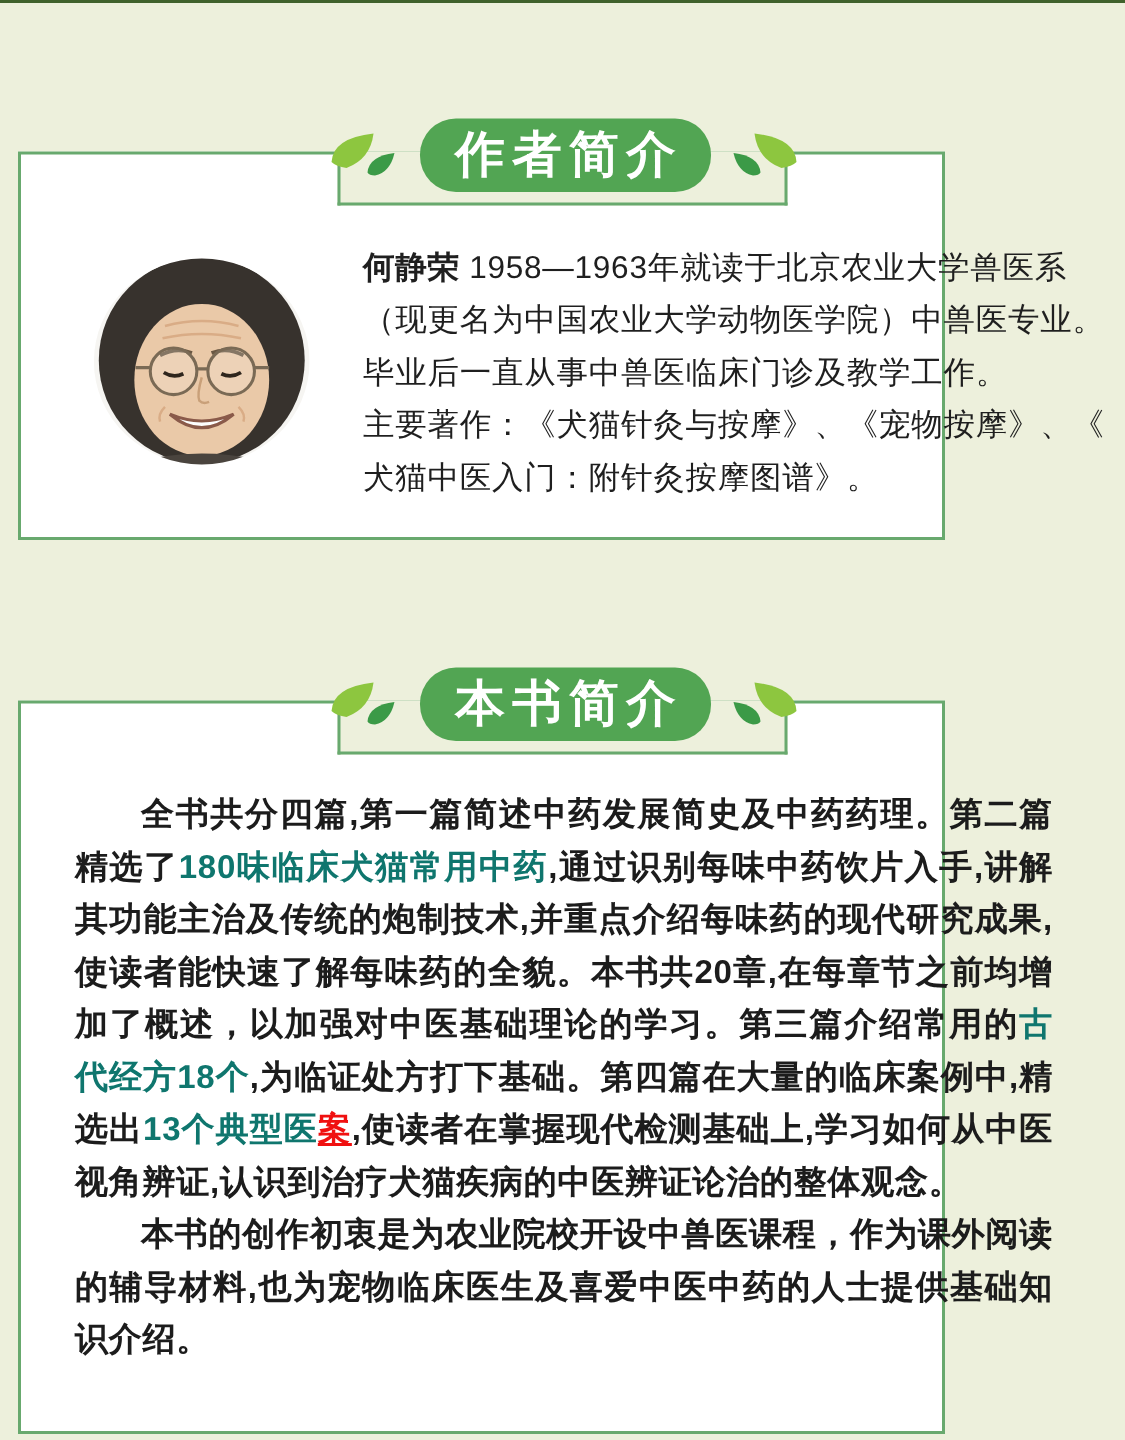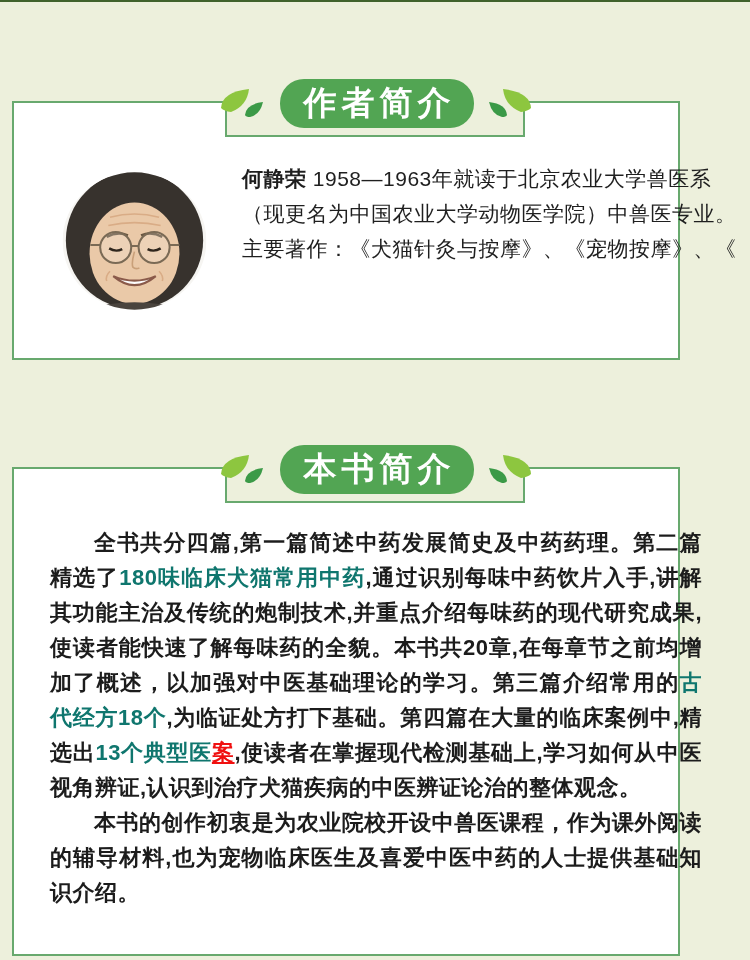--- a/index.html
+++ b/index.html
@@ -5,21 +5,21 @@
   * { margin:0; padding:0; box-sizing:border-box; }
   html,body { background:#e4e8d2; }
   .page {
     position:relative; width:750px; height:960px; margin:0 auto;
     background:#edf0dc; overflow:hidden;
     font-family:"Liberation Sans", sans-serif;
   }
   .top-bar { position:absolute; left:0; top:0; width:750px; height:2px; background:#40622c; }
 
   .card {
-    position:absolute; left:12px; width:668px; background:#ffffff;
+    position:absolute; left:12px; width:618px; background:#ffffff;
     border:2px solid #68a96e;
   }
   .card-author { top:101px; height:259px; }
   .card-book   { top:467px; height:489px; }
 
   .notch {
     position:absolute; left:211px; top:-2px; width:300px; height:36px;
     background:#edf0dc; border:2px solid #68a96e; border-top:none; z-index:1;
   }
   .badge {
@@ -97,21 +97,23 @@
         <path d="M88,106 q-4,14 -2,19 q3,3 8,1" stroke="#c9a079" stroke-width="2" fill="none"></path>
         <path d="M62,136 Q88,158 114,136 Q88,147 62,136 Z" fill="#fdfdfd" stroke="#8a5a4a" stroke-width="2.5"></path>
         <path d="M58,130 q-6,6 -4,12 M118,130 q6,6 4,12" stroke="#d9ac86" stroke-width="2" fill="none"></path>
         <path d="M0,186 Q88,150 176,186 Z" fill="#4a443e"></path>
       </g>
     </svg>
 
     <div class="author-text">
         <div class="line"><span class="run-bold">何静荣</span><span class="run-normal"> 1958—1963年就读于北京农业大学兽医系</span></div>
         <div class="line"><span class="run-normal">（现更名为中国农业大学动物医学院）中兽医专业。</span></div>
+        <div class="line"><span class="run-normal">毕业后一直从事中兽医临床门诊及教学工作。</span></div>
         <div class="line"><span class="run-normal">主要著作：《犬猫针灸与按摩》、《宠物按摩》、《</span></div>
+        <div class="line"><span class="run-normal">犬猫中医入门：附针灸按摩图谱》。</span></div>
       </div>
   </section>
 
   <section class="card card-book">
     <div class="notch"></div>
 
     <svg class="leaves leaves-left" viewBox="0 0 46 34">
       <path d="M2,21 Q3,5 30,2 Q28,19 12,25 Q5,24 2,21 Z" fill="#8dc63f"></path>
       <path d="M26,28 q1,-11 18,-13 q-3,13 -13,15 q-4,0 -5,-2 Z" fill="#3b9a47"></path>
     </svg>

